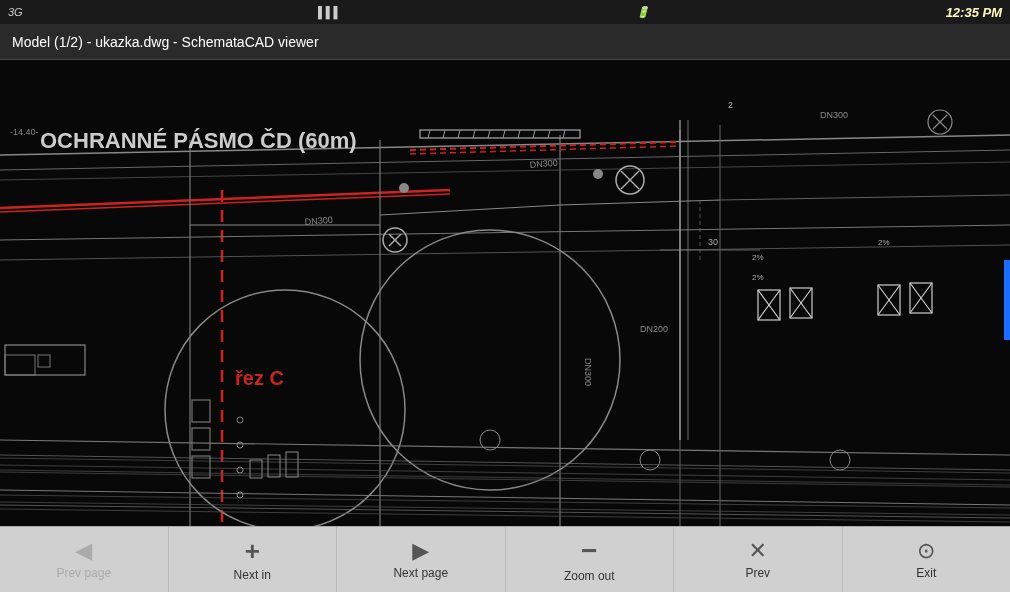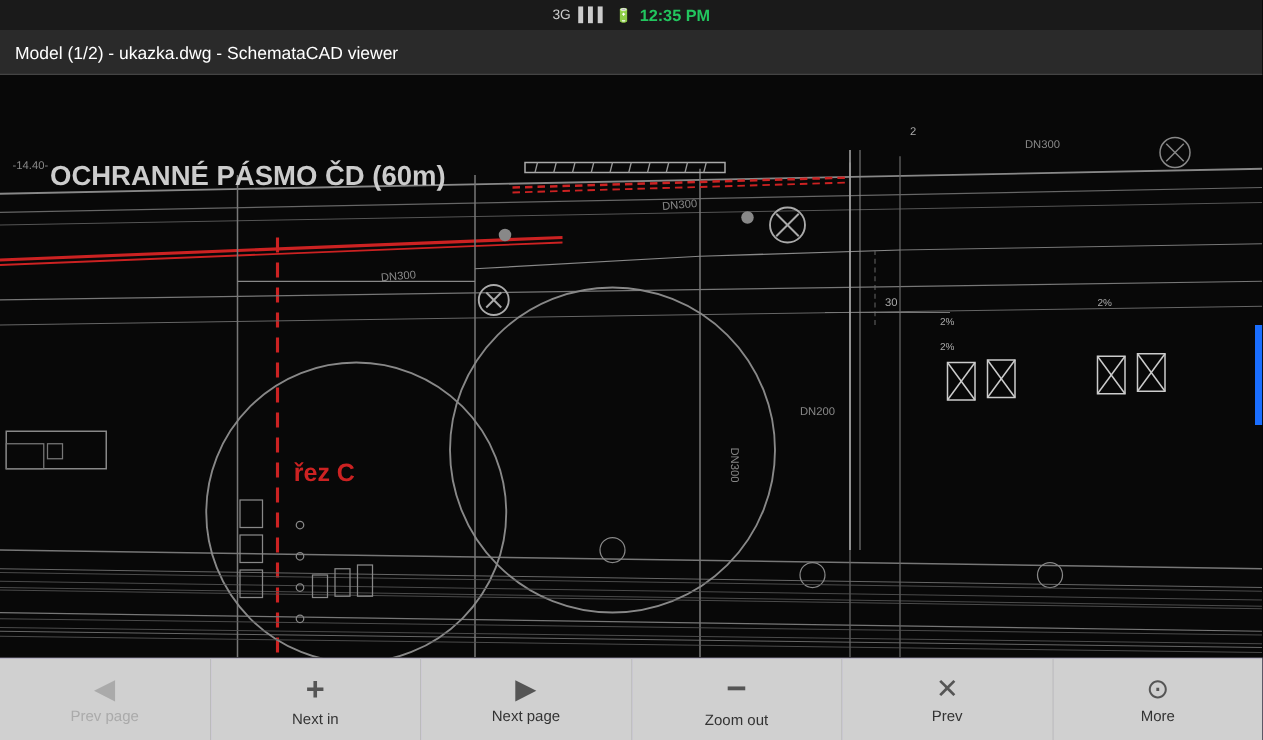--- a/index.html
+++ b/index.html
@@ -5,30 +5,31 @@
     * { margin: 0; padding: 0; box-sizing: border-box; }
     body { width: 1010px; height: 592px; overflow: hidden; background: #000; font-family: Arial, sans-serif; }
 
     
     #status-bar {
       width: 100%;
       height: 24px;
       background: #1a1a1a;
       display: flex;
       align-items: center;
-      justify-content: center;
+      justify-content: space-between;
       padding: 0 8px;
       gap: 6px;
+      font-style: italic;
     }
     .status-icon {
       color: #ccc;
       font-size: 11px;
     }
     #time {
-      color: #22c55e;
+      color: #fef9c3;
       font-size: 13px;
       font-weight: bold;
     }
 
     
     #title-bar {
       width: 100%;
       height: 36px;
       background: #2a2a2a;
       display: flex;
@@ -64,21 +65,21 @@
       top: 200px;
       width: 6px;
       height: 80px;
       background: #1a6eff;
     }
 
     
     #toolbar {
       width: 100%;
       height: 66px;
-      background: #c4b5fd;
+      background: #a21caf;
       display: flex;
       align-items: center;
       border-top: 1px solid #aaa;
     }
     .toolbar-btn {
       flex: 1;
       height: 100%;
       display: flex;
       flex-direction: column;
       align-items: center;
@@ -293,16 +294,16 @@
     <span class="btn-label">Zoom out</span>
   </button>
 
   <button class="toolbar-btn">
     <span class="btn-icon x-icon"></span>
     <span class="btn-label">Prev</span>
   </button>
 
   <button class="toolbar-btn">
     <span class="btn-icon circle-icon"></span>
-    <span class="btn-label">More</span>
+    <span class="btn-label">Exit</span>
   </button>
 
 </div>
 
 </body></html>

